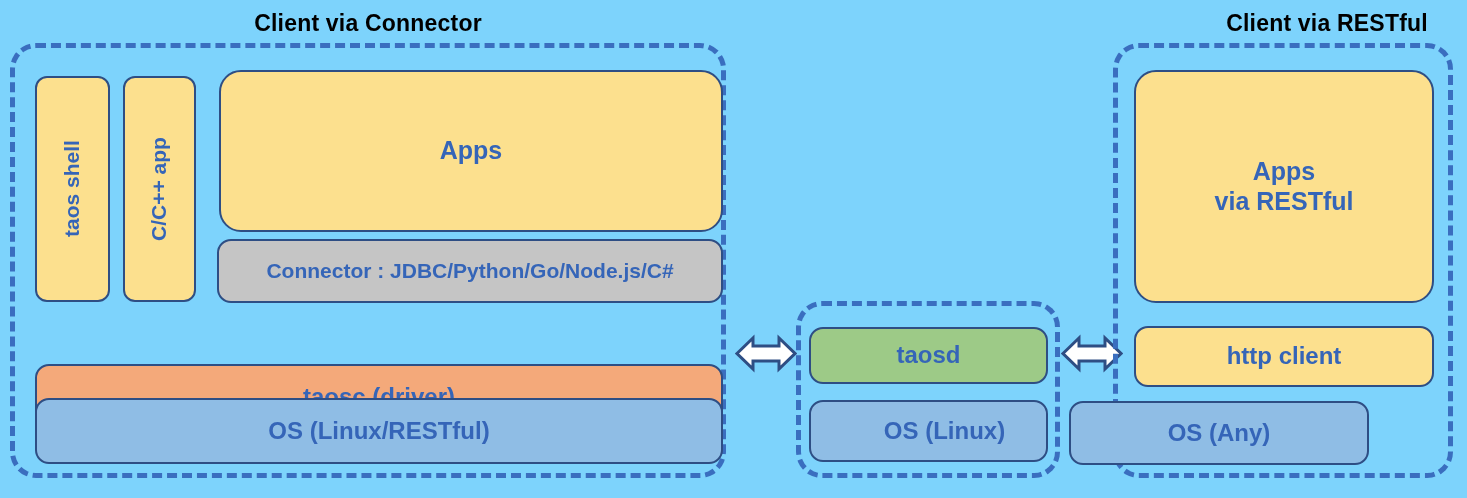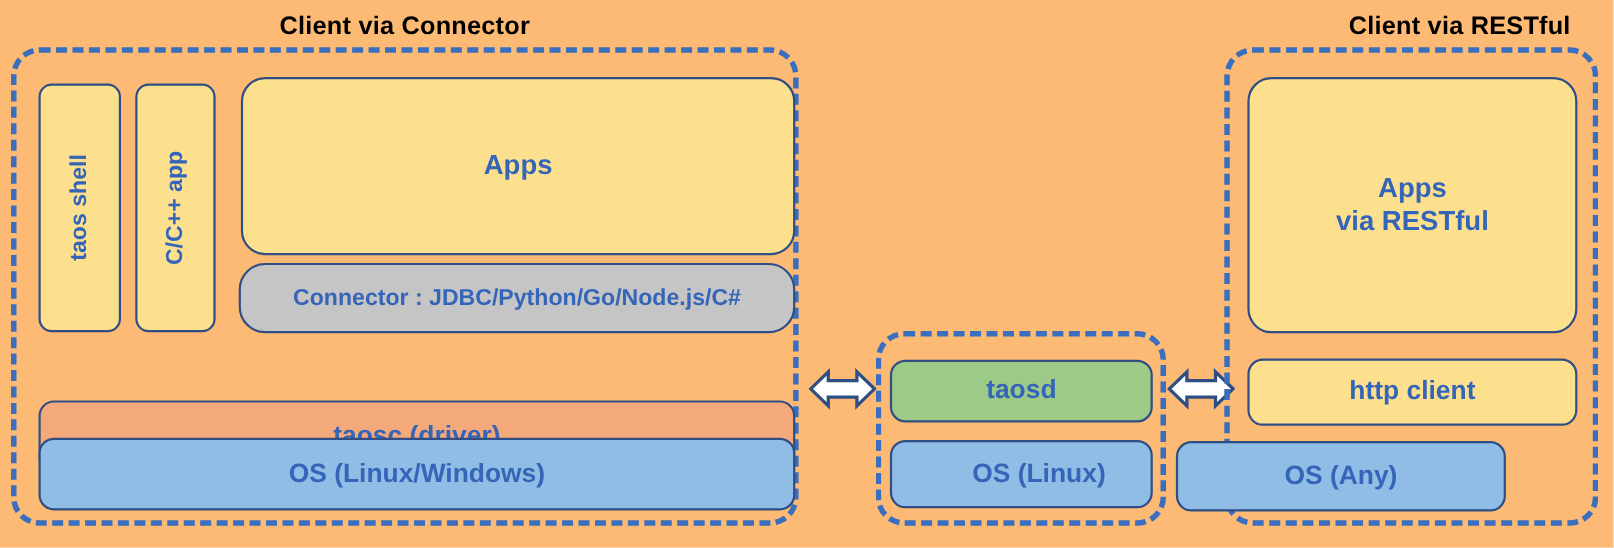--- a/index.html
+++ b/index.html
@@ -7,21 +7,21 @@
     padding: 0;
     background: #ffffff;
   }
   body {
     font-family: "Liberation Sans", sans-serif;
   }
   #canvas {
     position: relative;
     width: 1467px;
     height: 498px;
-    background: #fdba74;
+    background: #7dd3fc;
     overflow: hidden;
   }
 
   
   .section-title {
     position: absolute;
     color: #000000;
     font-weight: bold;
     font-size: 23px;
     letter-spacing: 0.2px;
@@ -58,21 +58,21 @@
   .node.orange { background: #F4A97A; }
   .node.blue   { background: #8FBDE5; }
   .node.green  { background: #9DCA87; }
   .node.gray   { background: #C5C5C5; }
 
   .node.vertical {
     writing-mode: vertical-rl;
     transform: rotate(180deg);
     border-radius: 12px;
   }
-  .fs-md  { font-size: 21px; border-radius: 24px; }
+  .fs-md  { font-size: 21px; }
   .fs-lg  { font-size: 24px; }
   .fs-xl  { font-size: 25px; }
 
   
   .arrow {
     position: absolute;
   }
   .arrow svg { display: block; }
 </style>
 </head>
@@ -90,21 +90,21 @@
   <div class="node yellow vertical fs-md" style="left:35px; top:76px; width:75px; height:226px;">taos shell</div>
 
   <div class="node yellow vertical fs-md" style="left:123px; top:76px; width:73px; height:226px;">C/C++ app</div>
 
   <div class="node yellow fs-xl" style="left:219px; top:70px; width:504px; height:162px; border-radius:22px;">Apps</div>
 
   <div class="node gray fs-md" style="left:217px; top:239px; width:506px; height:64px;">Connector : JDBC/Python/Go/Node.js/C#</div>
 
   <div class="node orange fs-lg" style="left:35px; top:318px; width:688px; height:66px;margin-top:46px;">taosc (driver)</div>
 
-  <div class="node blue fs-lg" style="left:35px; top:398px; width:688px; height:66px;">OS (Linux/Windows)</div>
+  <div class="node blue fs-lg" style="left:35px; top:398px; width:688px; height:66px;">OS (Linux/RESTful)</div>
 
   <div class="arrow" style="left:735px; top:331px; width:62px; height:45px;">
     <svg width="62" height="45" viewBox="0 0 62 45" xmlns="http://www.w3.org/2000/svg">
       <polygon points="2,22.5 18,7 18,15 44,15 44,7 60,22.5 44,38 44,30 18,30 18,38" fill="#ffffff" stroke="#2E4E84" stroke-width="3" stroke-linejoin="miter"></polygon>
     </svg>
   </div>
 
   <div class="dashed-group" style="left:796px; top:301px; width:264px; height:177px;"></div>
 
   <div class="node green fs-lg" style="left:809px; top:327px; width:239px; height:57px;">taosd</div>

